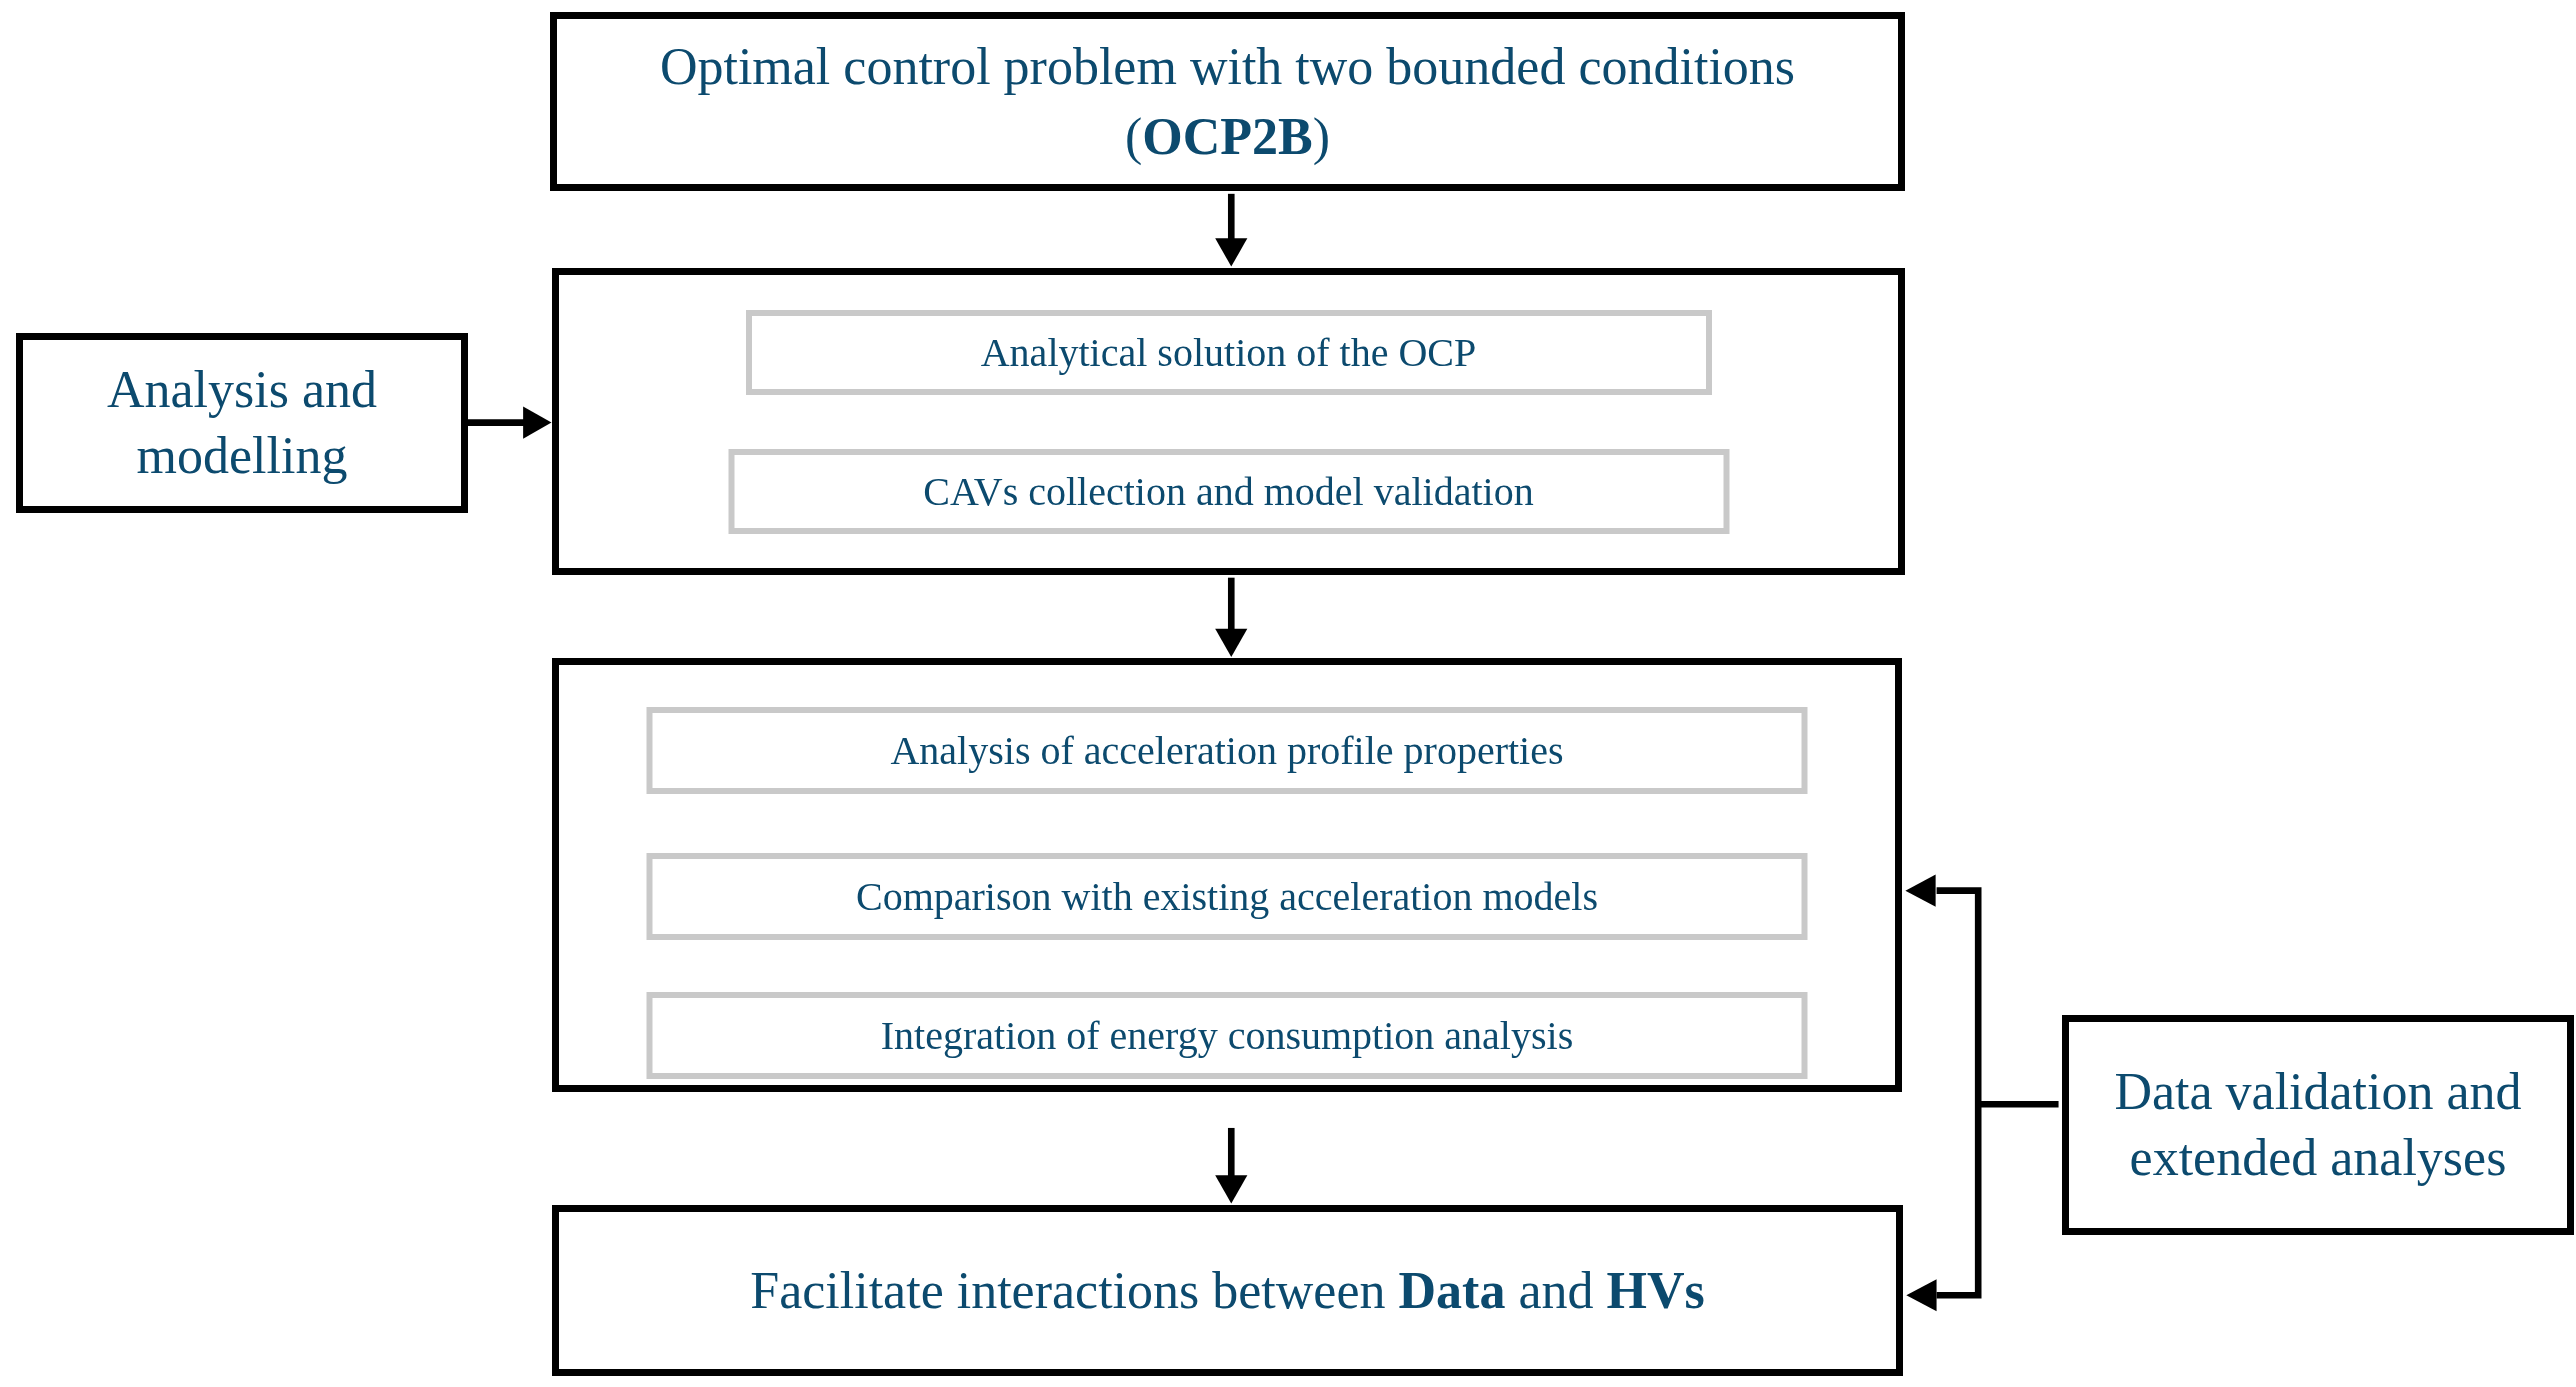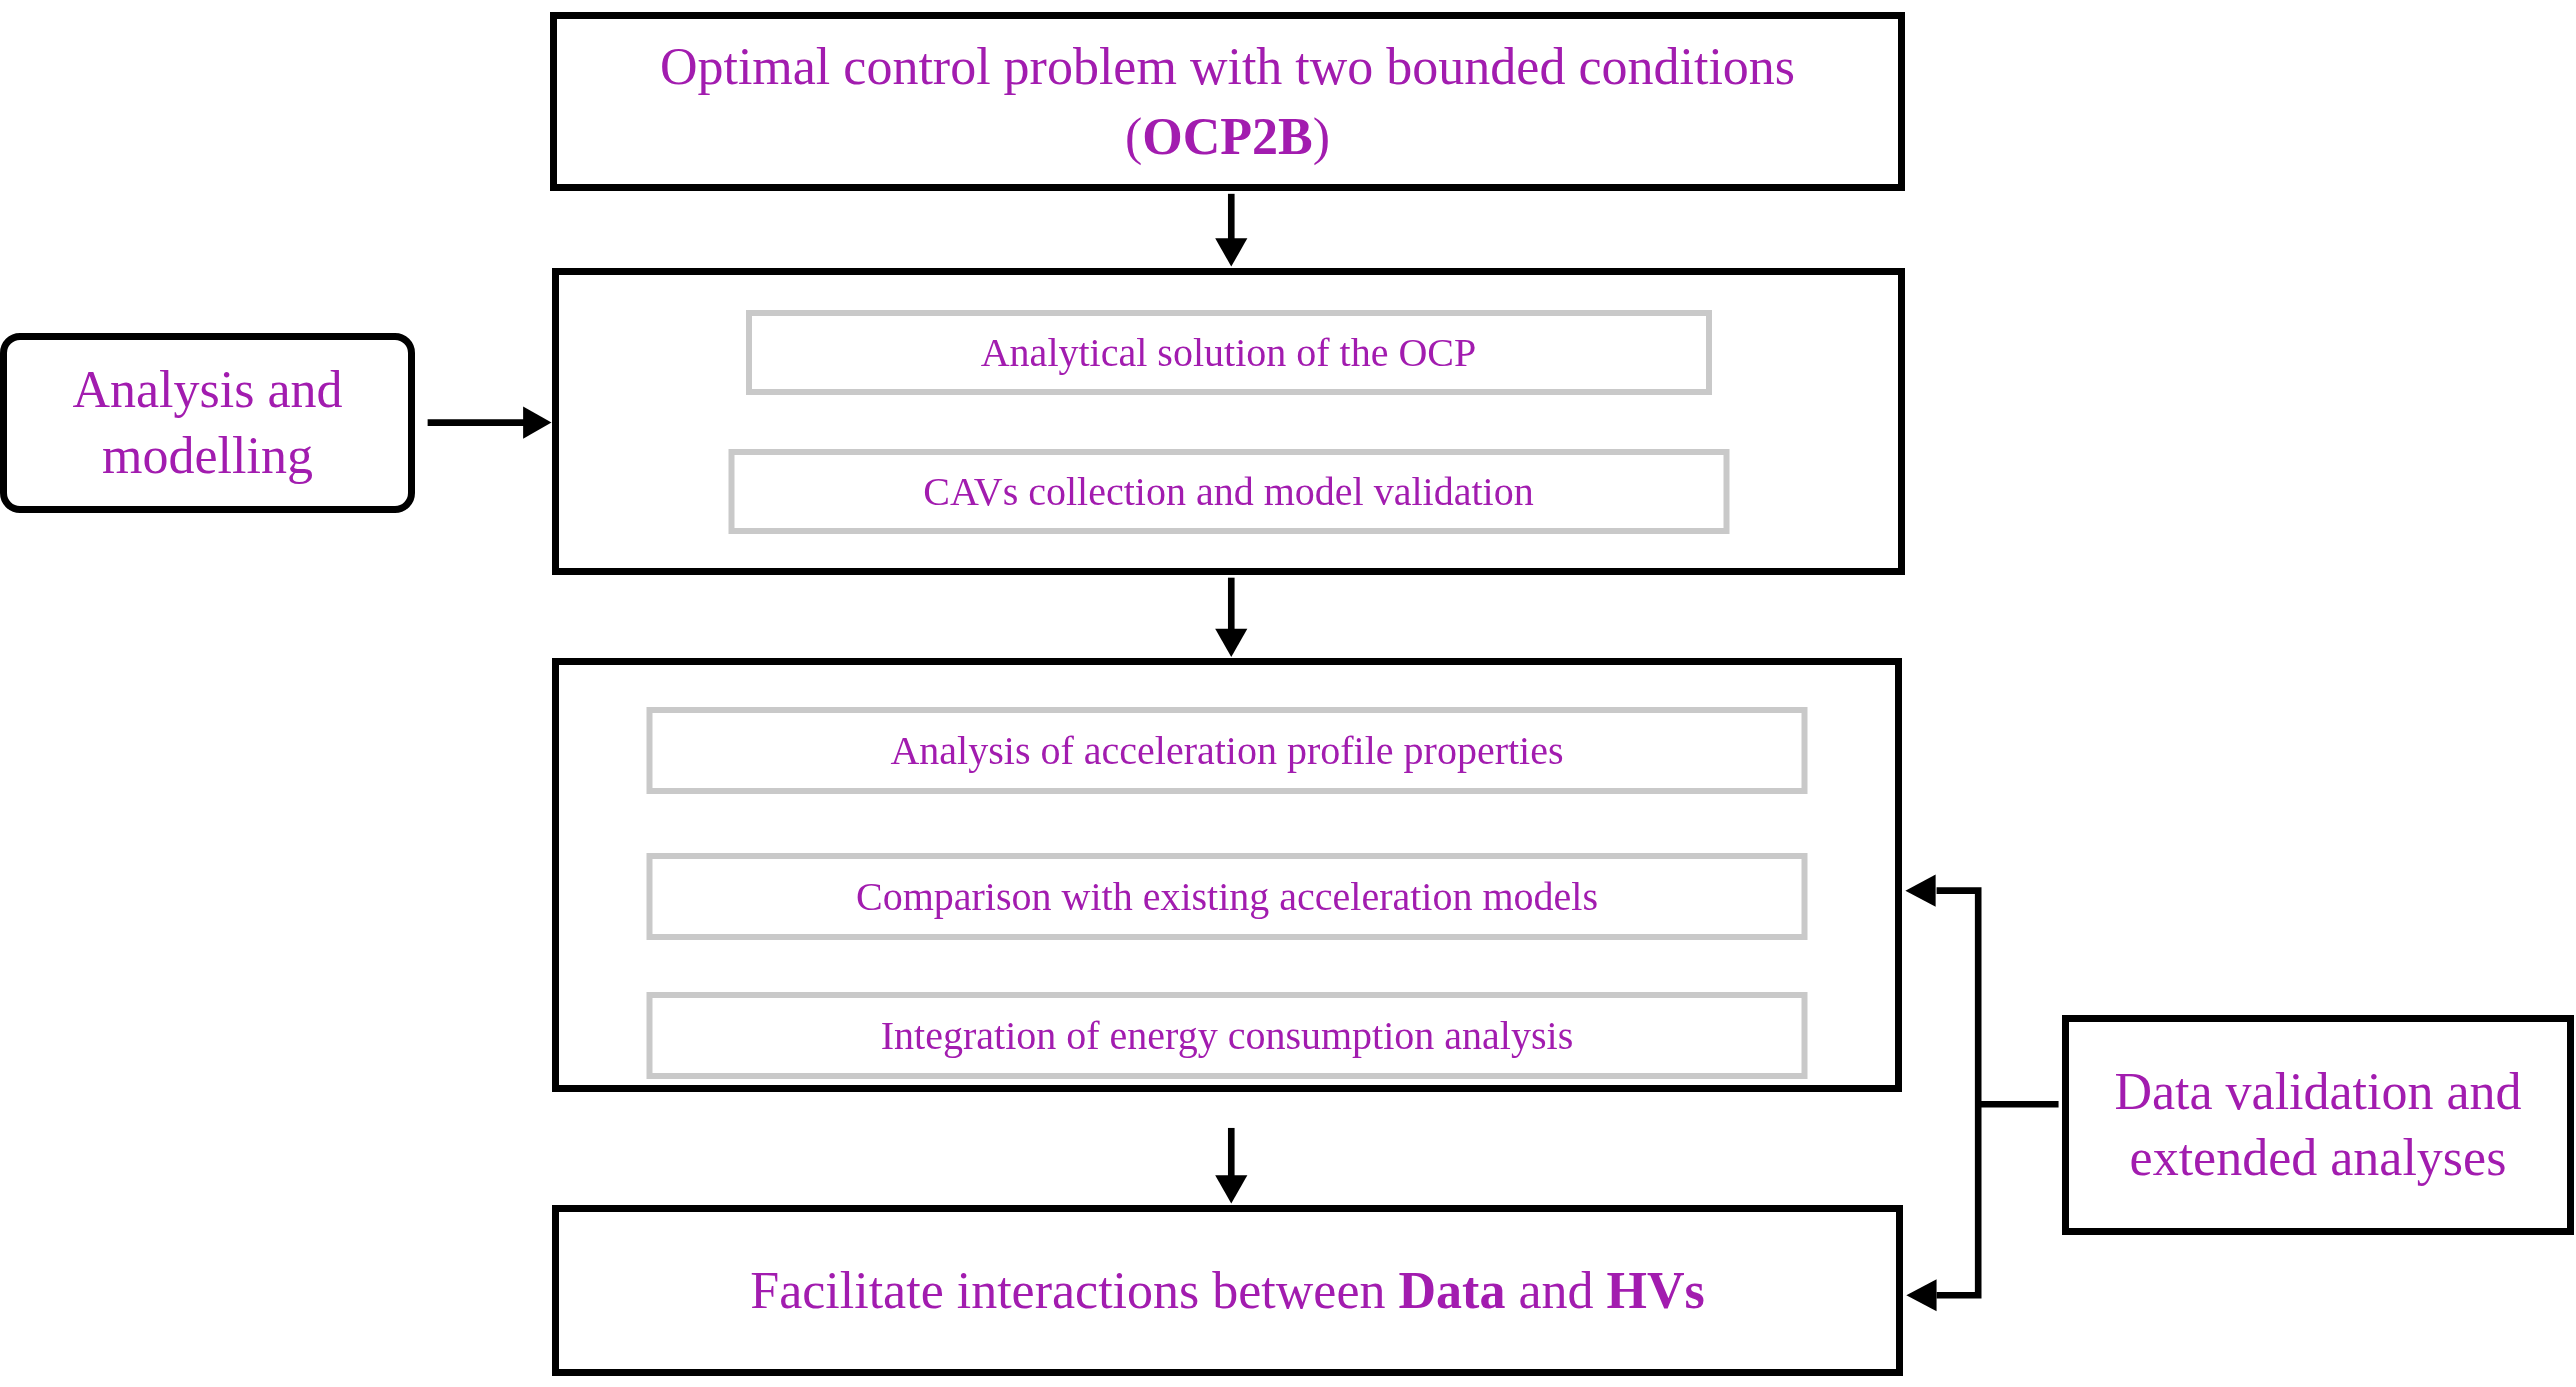--- a/index.html
+++ b/index.html
@@ -1,38 +1,38 @@
 <!DOCTYPE html>
 <html style="font-size:15px"><head>
 <meta charset="utf-8">
 <style>
   html,body{margin:0;padding:0;background:#ffffff;}
   .canvas{
     position:relative;width:2576px;height:1387px;background:#ffffff;
-    font-family:"Liberation Serif","DejaVu Serif",serif;color:#a21caf;overflow:hidden;
+    font-family:"Liberation Serif","DejaVu Serif",serif;color:#0c4a6e;overflow:hidden;
   }
   svg.links{position:absolute;left:0;top:0;}
   .node{
     position:absolute;box-sizing:border-box;border:7.6px solid #000000;background:#ffffff;
     display:flex;flex-direction:column;align-items:center;justify-content:center;
     text-align:center;font-size:52px;line-height:70px;
   }
   .node.row{flex-direction:row;white-space:pre-wrap;}
   .inner{
     position:absolute;left:50%;transform:translateX(-50%);box-sizing:border-box;
     border:6.6px solid #c9c9c9;background:#ffffff;
     display:flex;align-items:center;justify-content:center;text-align:center;
     font-size:40px;line-height:59px;white-space:nowrap;
   }
   .b{font-weight:bold;text-align:center;}
   #box-ocp2b {left:550px;top:12.3px;width:1355px;height:179px;}
   #box-stage1{left:552px;top:268px;width:1353px;height:307px;}
   #box-stage2{left:552px;top:658px;width:1350px;height:434px;padding-left:36px;}
   #box-goal  {left:552px;top:1205px;width:1351px;height:171px;}
-  #box-left  {left:0;top:333px;width:415px;height:180px;line-height:66px;border-radius:20px;}
+  #box-left  {left:16px;top:333px;width:452px;height:180px;line-height:66px;}
   #box-right {left:2062px;top:1015px;width:512px;height:220px;line-height:66px;}
   #s1-a{top:35px;width:966px;height:85px;}
   #s1-b{top:174px;width:1001px;height:85px;}
   #s2-a{top:42px;width:1161px;height:87px;}
   #s2-b{top:188px;width:1161px;height:87px;}
   #s2-c{top:327px;width:1161px;height:87px;}
 </style>
 </head>
 <body>
 

